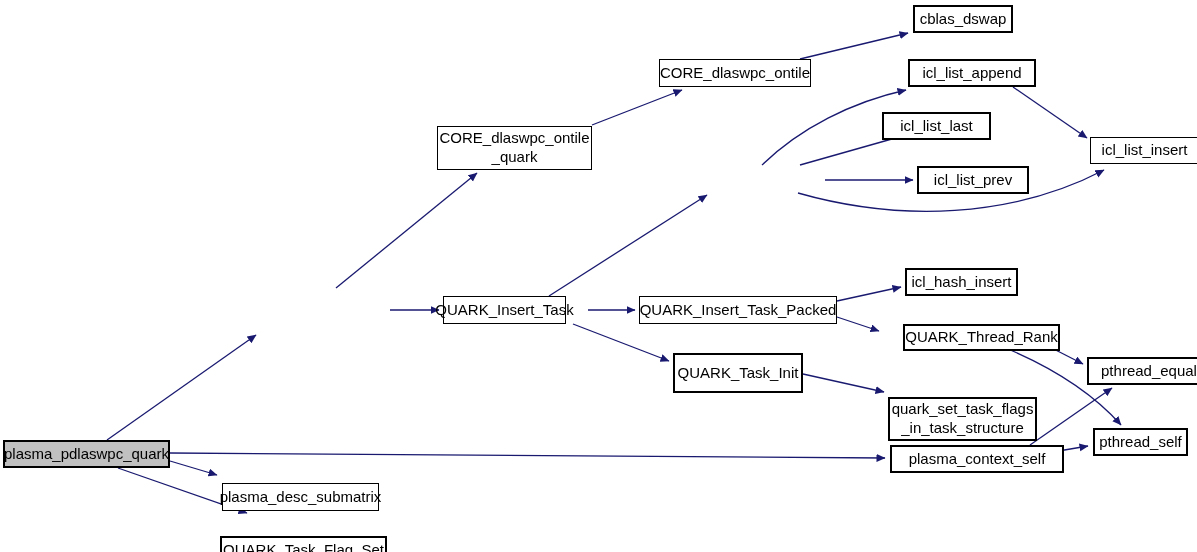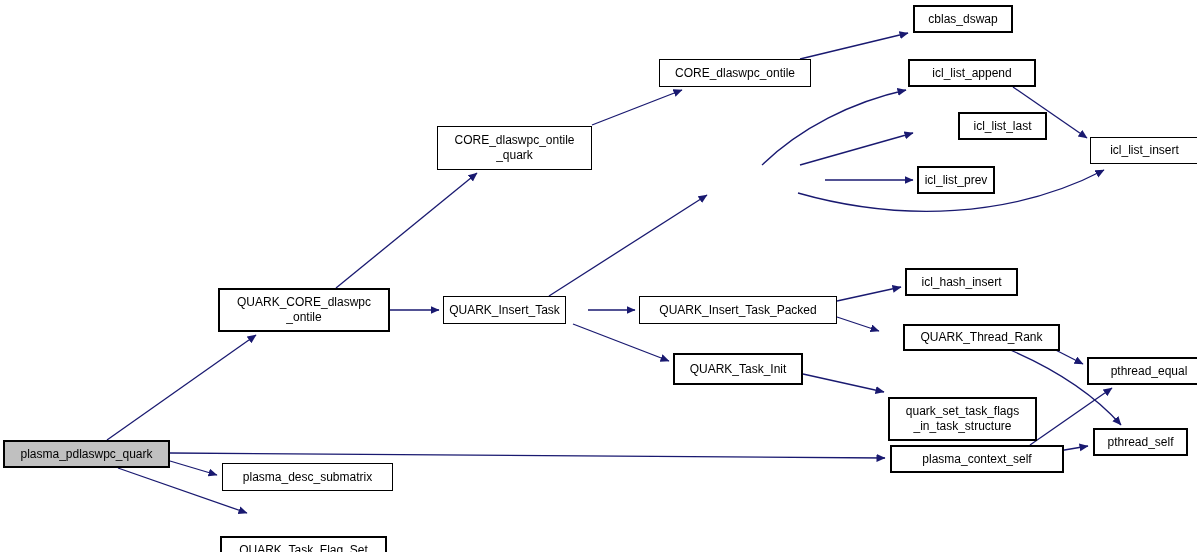--- a/index.html
+++ b/index.html
@@ -14,21 +14,21 @@
   .edge { stroke: var(--edge-color, #191970); stroke-width:1.3; fill:none; }
   .arrowhead-fill { fill: var(--edge-color, #191970); }
   .node {
     position:absolute;
     box-sizing:border-box;
     background: var(--node-fill, #ffffff);
     border:1px solid var(--node-border, #000000);
     color: var(--text-color, #000000);
     display:flex; align-items:center; justify-content:center;
     text-align:center;
-    font-size:12px; line-height:1.25;
+    font-size:15px; line-height:1.25;
     white-space:pre-line;
     padding:0 2px;
     cursor:pointer;
   }
   .node.thick { border-width:2px; }
   .node.root { background: var(--root-fill, #c0c0c0); }
 </style>
 </head>
 <body>
 
@@ -61,65 +61,61 @@
     <path class="edge" marker-end="url(#arrow)" d="M1040,342 L1083,364"></path>
     <path class="edge" marker-end="url(#arrow)" d="M1008,349 C1062,372 1097,398 1121,425"></path>
     <path class="edge" marker-end="url(#arrow)" d="M803,374 L884,392"></path>
     <path class="edge" marker-end="url(#arrow)" d="M1030,445 L1112,388"></path>
     <path class="edge" marker-end="url(#arrow)" d="M1035,455 L1088,446"></path>
   </svg>
 
   <div class="node root thick" style="left:3px;top:440px;width:167px;height:28px">
     <span>plasma_pdlaswpc_quark</span>
   </div>
-  <div class="node" style="left:222px;top:463px;width:171px;height:28px">
+  <div class="node" style="left:222px;top:483px;width:157px;height:28px">
     <span>plasma_desc_submatrix</span>
   </div>
   <div class="node thick" style="left:220px;top:536px;width:167px;height:28px">
     <span>QUARK_Task_Flag_Set</span>
-  </div>
-  <div class="node thick" style="left:218px;top:288px;width:172px;height:44px">
-    <span>QUARK_CORE_dlaswpc
-_ontile</span>
   </div>
   <div class="node" style="left:437px;top:126px;width:155px;height:44px">
     <span>CORE_dlaswpc_ontile
 _quark</span>
   </div>
   <div class="node" style="left:659px;top:59px;width:152px;height:28px">
     <span>CORE_dlaswpc_ontile</span>
   </div>
   <div class="node thick" style="left:913px;top:5px;width:100px;height:28px">
     <span>cblas_dswap</span>
   </div>
   <div class="node" style="left:443px;top:296px;width:123px;height:28px">
     <span>QUARK_Insert_Task</span>
   </div>
   <div class="node thick" style="left:908px;top:59px;width:128px;height:28px">
     <span>icl_list_append</span>
   </div>
-  <div class="node thick" style="left:958px;top:112px;width:89px;height:28px">
+  <div class="node thick" style="left:882px;top:112px;width:109px;height:28px">
     <span>icl_list_last</span>
   </div>
-  <div class="node thick" style="left:917px;top:166px;width:78px;height:28px">
+  <div class="node thick" style="left:917px;top:166px;width:112px;height:28px">
     <span>icl_list_prev</span>
   </div>
   <div class="node" style="left:1090px;top:137px;width:109px;height:27px">
     <span>icl_list_insert</span>
   </div>
   <div class="node" style="left:639px;top:296px;width:198px;height:28px">
     <span>QUARK_Insert_Task_Packed</span>
   </div>
   <div class="node thick" style="left:905px;top:268px;width:113px;height:28px">
     <span>icl_hash_insert</span>
   </div>
   <div class="node thick" style="left:903px;top:324px;width:157px;height:27px">
     <span>QUARK_Thread_Rank</span>
   </div>
-  <div class="node thick" style="left:673px;top:353px;width:130px;height:32px">
+  <div class="node thick" style="left:673px;top:353px;width:130px;height:40px">
     <span>QUARK_Task_Init</span>
   </div>
   <div class="node thick" style="left:888px;top:397px;width:149px;height:44px">
     <span>quark_set_task_flags
 _in_task_structure</span>
   </div>
   <div class="node thick" style="left:1087px;top:357px;width:124px;height:28px">
     <span>pthread_equal</span>
   </div>
   <div class="node thick" style="left:1093px;top:428px;width:95px;height:28px">

